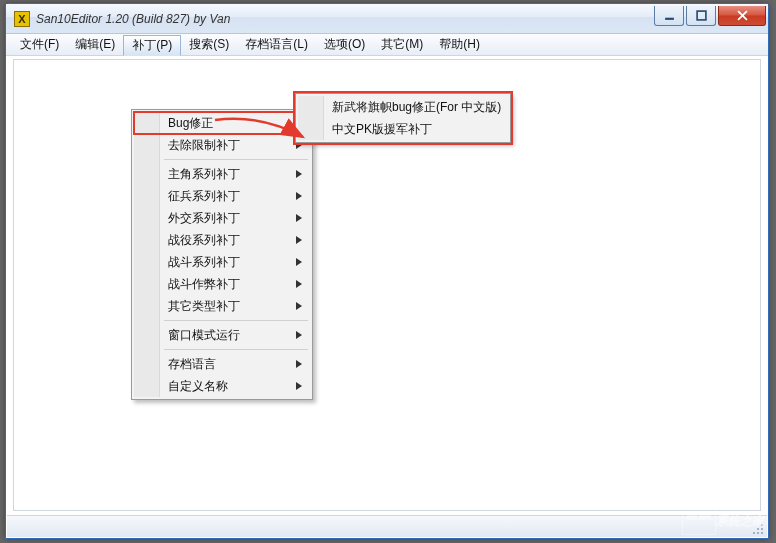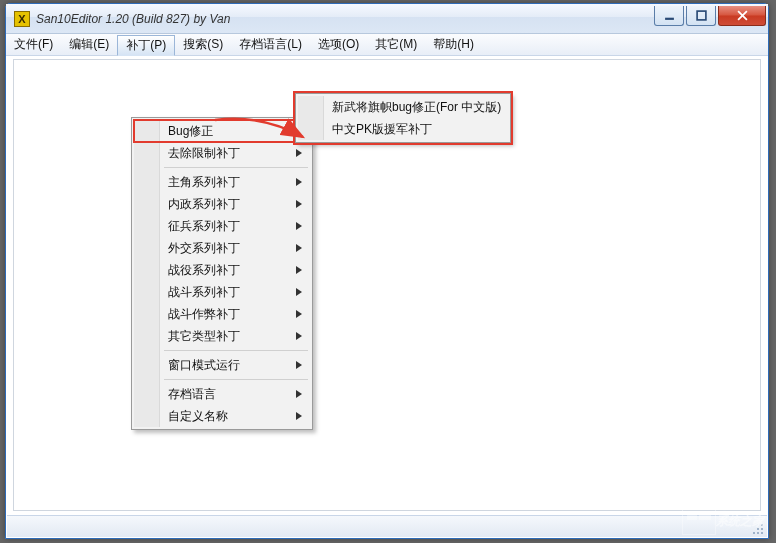--- a/index.html
+++ b/index.html
@@ -31,21 +31,21 @@
       border-radius: 0 0 3px 3px; background: linear-gradient(#eef4fb,#d3e2f3);
       display: flex; align-items: center; justify-content: center; color: #2a4a75;
     }
     .wbtn.close { width: 48px; background: linear-gradient(#e78f82,#d6563f 48%,#c93a22 52%,#cf4c36); border-color:#8a2b1a; color:#fff; }
     .wbtn svg { width: 11px; height: 11px; }
 
     
     .menubar {
       height: 22px; display: flex; align-items: stretch;
       background: linear-gradient(#fbfcfe,#e8eef7);
-      border-bottom: 1px solid #c9d6e8; 
+      border-bottom: 1px solid #c9d6e8; padding-left: 6px;
     }
     .mitem { padding: 0 8px; display: flex; align-items: center; color: #111; }
     .mitem.open { background: linear-gradient(#fff,#d6e4f4); border: 1px solid #9bb6d8; border-bottom: 1px solid #d6e4f4; margin-top:1px; margin-bottom:-1px;}
 
     
     .client { flex:1; position: relative; background:#fff; border: 1px solid #fff; }
     .inner-border { position:absolute; left:6px; right:6px; top:2px; bottom:26px; border:1px solid #cfd6df; background:#fff; }
 
     
     .statusbar {
@@ -62,21 +62,21 @@
       padding: 2px; min-width: 160px;
     }
     .menu .gutter { position:absolute; left:2px; top:2px; bottom:2px; width:26px; background:#e9e9e9; border-right:1px solid #d9d9d9; }
     .menu ul { list-style:none; position:relative; }
     .menu li { position:relative; height:22px; display:flex; align-items:center; padding:0 22px 0 34px; color:#111; white-space:nowrap; }
     .menu li.sep { height:1px; margin:3px 2px 3px 30px; padding:0; background:#d0d0d0; }
     .menu li .arrow { position:absolute; right:8px; top:50%; transform:translateY(-50%); }
     .menu li .arrow svg { width:6px; height:8px; display:block; }
     .menu li.highlight-red { outline:2px solid #e23b2e; outline-offset:-1px; }
 
-    .menu1 { left: 124px; top: 60px; width: 182px; }
+    .menu1 { left: 124px; top: 52px; width: 182px; }
     .menu2 { left: 288px; top: 36px; width: 216px; outline:2px solid #e23b2e; outline-offset:0; }
 
     
     .conn-arrow { position:absolute; left:206px; top:57px; width:96px; height:30px; pointer-events:none; }
 
     
     .watermark {
       position:absolute; right:12px; bottom:8px; color:#fff; opacity:.55;
       font-size:24px; font-style:italic; font-weight:600; display:flex; align-items:center; 
       text-shadow:0 0 6px rgba(255,255,255,.4);
@@ -149,28 +149,20 @@
           <li class="sep"></li>
           <li>
             <span>主角系列补丁</span>
             <span class="arrow">
               <svg viewBox="0 0 6 8">
                 <path d="M0 0 L6 4 L0 8 z" fill="#333"></path>
               </svg>
             </span>
           </li>
           <li>
-            <span>内政系列补丁</span>
-            <span class="arrow">
-              <svg viewBox="0 0 6 8">
-                <path d="M0 0 L6 4 L0 8 z" fill="#333"></path>
-              </svg>
-            </span>
-          </li>
-          <li>
             <span>征兵系列补丁</span>
             <span class="arrow">
               <svg viewBox="0 0 6 8">
                 <path d="M0 0 L6 4 L0 8 z" fill="#333"></path>
               </svg>
             </span>
           </li>
           <li>
             <span>外交系列补丁</span>
             <span class="arrow">

